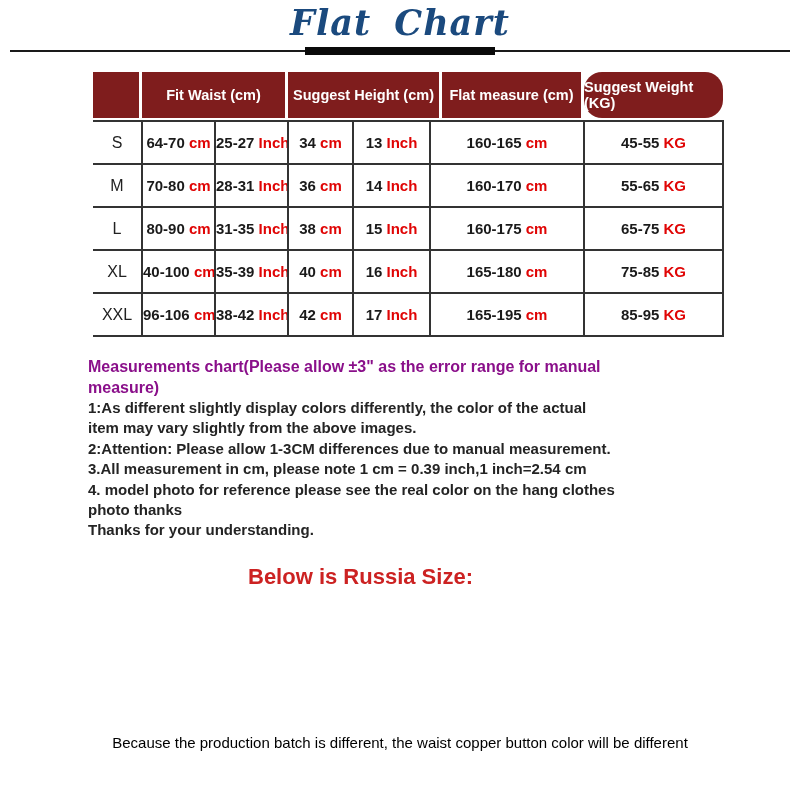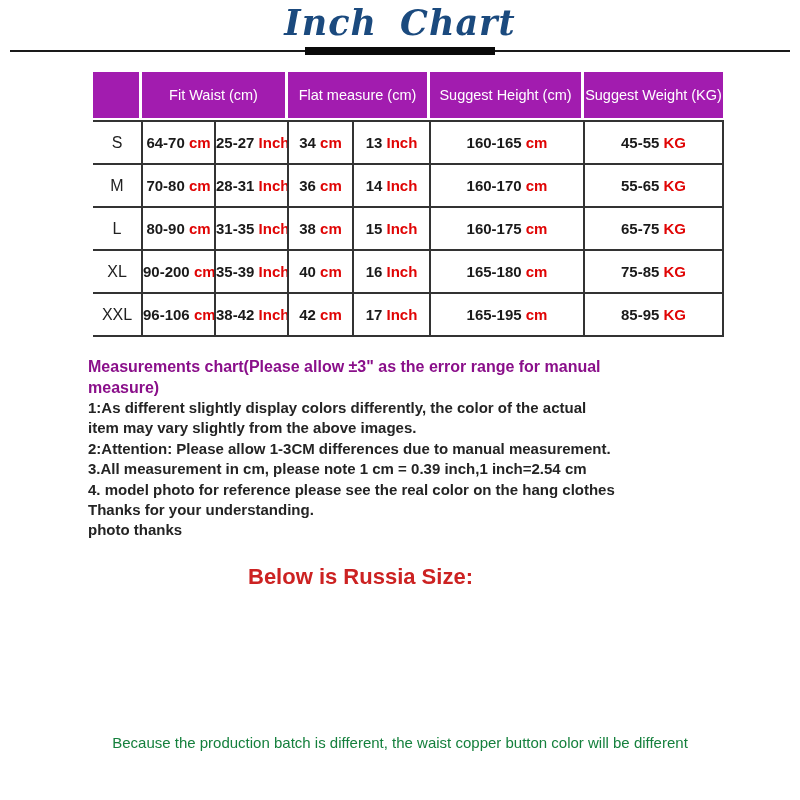--- a/index.html
+++ b/index.html
@@ -16,28 +16,28 @@
     word-spacing: 10px; letter-spacing: 1px;
   }
   .title-rule { position: absolute; top: 47px; left: 10px; width: 780px; height: 8px; }
   .title-rule .thin { position: absolute; top: 3px; left: 0; width: 100%; height: 2px; background: #1a1a1a; }
   .title-rule .thick { position: absolute; top: 0; left: 295px; width: 190px; height: 8px; background: #0a0a0a; }
 
   
   .size-table { position: absolute; left: 93px; top: 72px; width: 630px; }
   .thead { display: flex; width: 630px; height: 46px; }
   .th {
-    background: #a21caf; color: #ffffff;
-    font-weight: normal; font-size: 14.5px;
+    background: #7f1d1d; color: #ffffff;
+    font-weight: bold; font-size: 14.5px;
     display: flex; align-items: center; justify-content: center;
     border-right: 3px solid #ffffff; height: 46px;
   }
   .th:last-child { border-right: none; }
   .th.c0 { width: 49px; } .th.c1 { width: 146px; } .th.c2 { width: 142px; }
-  .th.c3 { width: 154px; } .th.c4 { width: 139px; }
+  .th.c3 { width: 154px; } .th.c4 { width: 139px; border-radius: 18px; }
 
   table.body { border-collapse: collapse; table-layout: fixed; width: 630px; margin-top: 2px; }
   table.body td {
     border: 2px solid #333333;
     height: 43px; text-align: center; vertical-align: middle;
     font-size: 15px; font-weight: bold; color: #1a1a1a;
     white-space: nowrap; overflow: hidden;
   }
   table.body td.size { border-left: none; font-weight: normal; font-size: 16px; color: #222; }
   table.body td .unit { color: #e00505; }
@@ -60,39 +60,39 @@
     line-height: 24px; white-space: nowrap;
   }
   .russia-line {
     font-size: 19.5px; color: #8095bf;
     line-height: 23px; white-space: nowrap;
   }
 
   
   .footer-note {
     position: absolute; top: 734px; left: 0; width: 800px;
-    text-align: center; font-size: 15px; color: #15803d; white-space: nowrap;
+    text-align: center; font-size: 15px; color: #000000; white-space: nowrap;
   }
 </style>
 </head>
 <body>
 
-<div class="title">Inch Chart</div>
+<div class="title">Flat Chart</div>
 
 <div class="title-rule">
   <div class="thin"></div>
   <div class="thick"></div>
 </div>
 
 <div class="size-table">
   <div class="thead">
       <div class="th c0"></div>
       <div class="th c1">Fit Waist (cm)</div>
+      <div class="th c3">Suggest Height (cm)</div>
       <div class="th c2">Flat measure (cm)</div>
-      <div class="th c3">Suggest Height (cm)</div>
       <div class="th c4">Suggest Weight (KG)</div>
     </div>
   <table class="body">
     <colgroup>
       <col style="width:49px">
         <col style="width:73px">
         <col style="width:73px">
       <col style="width:65px">
         <col style="width:77px">
         <col style="width:154px">
@@ -121,21 +121,21 @@
           <td class="size">L</td>
           <td><span>80-90 </span><span class="unit">cm</span></td>
           <td><span>31-35 </span><span class="unit">Inch</span></td>
           <td><span>38 </span><span class="unit">cm</span></td>
           <td><span>15 </span><span class="unit">Inch</span></td>
           <td><span>160-175 </span><span class="unit">cm</span></td>
           <td><span>65-75 </span><span class="unit">KG</span></td>
         </tr>
         <tr>
           <td class="size">XL</td>
-          <td><span>90-200 </span><span class="unit">cm</span></td>
+          <td><span>40-100 </span><span class="unit">cm</span></td>
           <td><span>35-39 </span><span class="unit">Inch</span></td>
           <td><span>40 </span><span class="unit">cm</span></td>
           <td><span>16 </span><span class="unit">Inch</span></td>
           <td><span>165-180 </span><span class="unit">cm</span></td>
           <td><span>75-85 </span><span class="unit">KG</span></td>
         </tr>
         <tr>
           <td class="size">XXL</td>
           <td><span>96-106 </span><span class="unit">cm</span></td>
           <td><span>38-42 </span><span class="unit">Inch</span></td>
@@ -152,22 +152,22 @@
   <div id="notes-heading">
       <div class="note-heading-line">Measurements chart(Please allow ±3" as the error range for manual</div>
       <div class="note-heading-line">measure)</div>
     </div>
   <div id="notes-lines">
       <div class="note-line">1:As different slightly display colors differently, the color of the actual</div>
       <div class="note-line">item may vary slightly from the above images.</div>
       <div class="note-line">2:Attention: Please allow 1-3CM differences due to manual measurement.</div>
       <div class="note-line">3.All measurement in cm, please note 1 cm = 0.39 inch,1 inch=2.54 cm</div>
       <div class="note-line">4. model photo for reference please see the real color on the hang clothes</div>
+      <div class="note-line">photo thanks</div>
       <div class="note-line">Thanks for your understanding.</div>
-      <div class="note-line">photo thanks</div>
     </div>
 </div>
 
 <div class="russia">
   <div class="russia-heading">Below is Russia Size:</div>
 </div>
 
 <div class="footer-note">Because the production batch is different, the waist copper button color will be different</div>
 
 </body></html>

